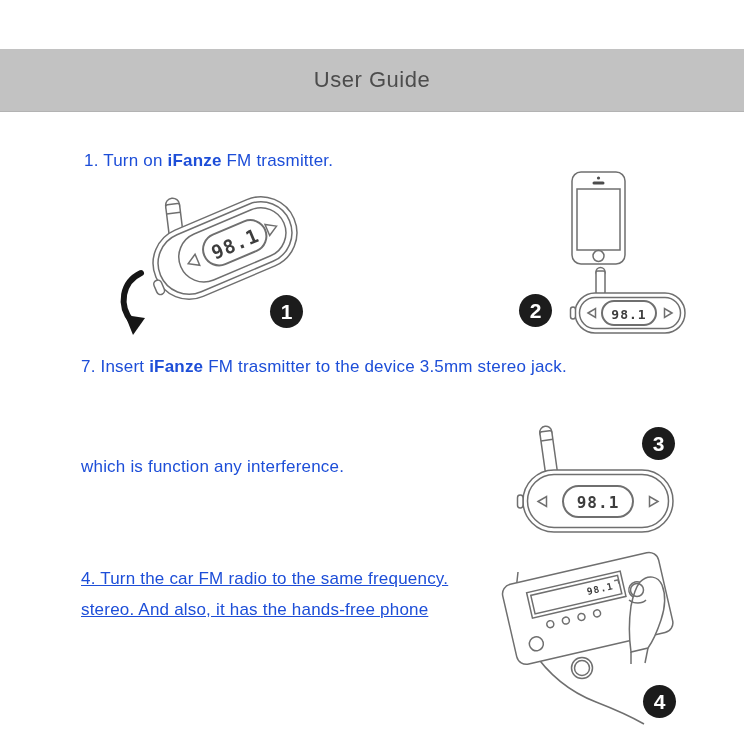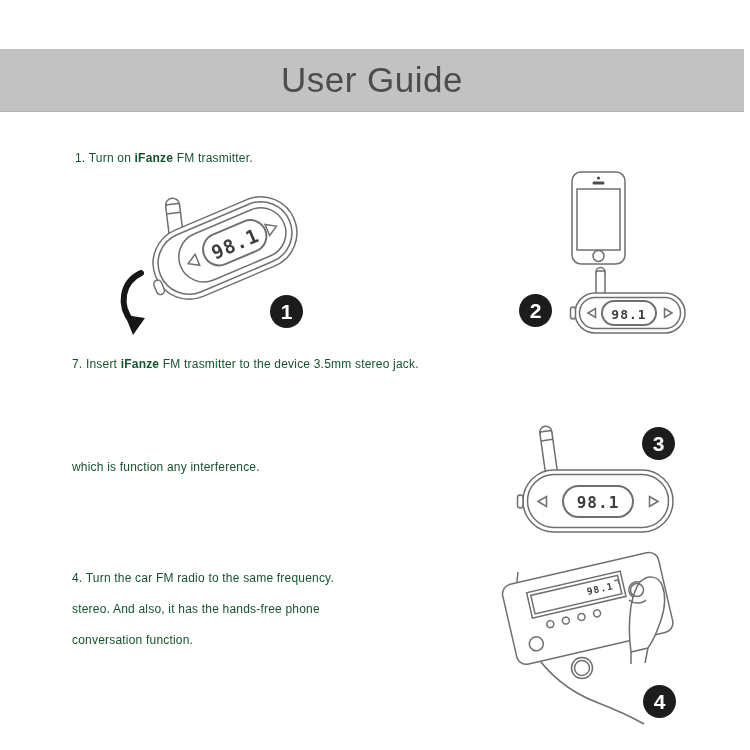--- a/index.html
+++ b/index.html
@@ -5,27 +5,28 @@
   html,body { margin:0; padding:0; background:#ffffff; }
   .page {
     position:relative; width:750px; height:750px; overflow:hidden;
     background:#ffffff; font-family:"Liberation Sans", sans-serif;
   }
   .header {
     position:absolute; left:0; top:49px; width:744px; height:62px;
     background:#c2c2c2; border-bottom:1px solid #b3b3b3;
     display:flex; align-items:center; justify-content:center;
   }
-  .header-title { font-size:35px; color:#4c4c4c; letter-spacing:0.5px; }
+  .header-title { font-size:22px; color:#4c4c4c; letter-spacing:0.5px; }
   .step-text {
-    position:absolute; font-size:12px; color:#14532d; letter-spacing:0.2px;
+    position:absolute; font-size:17px; color:#1d4ed8; letter-spacing:0.2px;
     white-space:nowrap;
+    margin-left:9px;
   }
   .step-text .line { line-height:30px; }
-  .step4 .line { line-height:31px; }
+  .step4 .line { line-height:31px;text-decoration:underline; }
   .brand { font-weight:bold; }
   .badge {
     position:absolute; width:33px; height:33px; border-radius:50%;
     background:#1c1c1c; color:#ffffff; font-size:21px; font-weight:bold;
     display:flex; align-items:center; justify-content:center; line-height:1;
   }
   svg.illus { position:absolute; }
   .ln { stroke:#6f6f6f; stroke-width:1.5; fill:none; }
   .ln-w { stroke:#6f6f6f; stroke-width:1.5; fill:#ffffff; }
   .lcd {
@@ -123,21 +124,20 @@
       <polygon class="ln" points="153,86.5 144.5,81.5 144.5,91.5"></polygon>
       <rect class="ln-w" x="12.5" y="80" width="5.5" height="13" rx="2.7"></rect>
     </g>
   </svg>
 
   <div class="badge" style="left:642px; top:427px;">3</div>
 
   <div class="step-text step4" style="left:72px; top:563px;">
     <div class="line">4. Turn the car FM radio to the same frequency.</div>
     <div class="line">stereo. And also, it has the hands-free phone</div>
-    <div class="line">conversation function.</div>
   </div>
 
   <svg class="illus" style="left:490px; top:540px;" width="235" height="210" viewBox="0 0 235 210">
 
     <g>
       <path class="ln" d="M28,32 C24,60 28,88 42,110 C58,134 80,152 106,162 C124,169 140,176 154,184"></path>
       <circle class="ln" cx="92" cy="128" r="10.5"></circle>
       <circle class="ln" cx="92" cy="128" r="7.5"></circle>
     </g>
 

